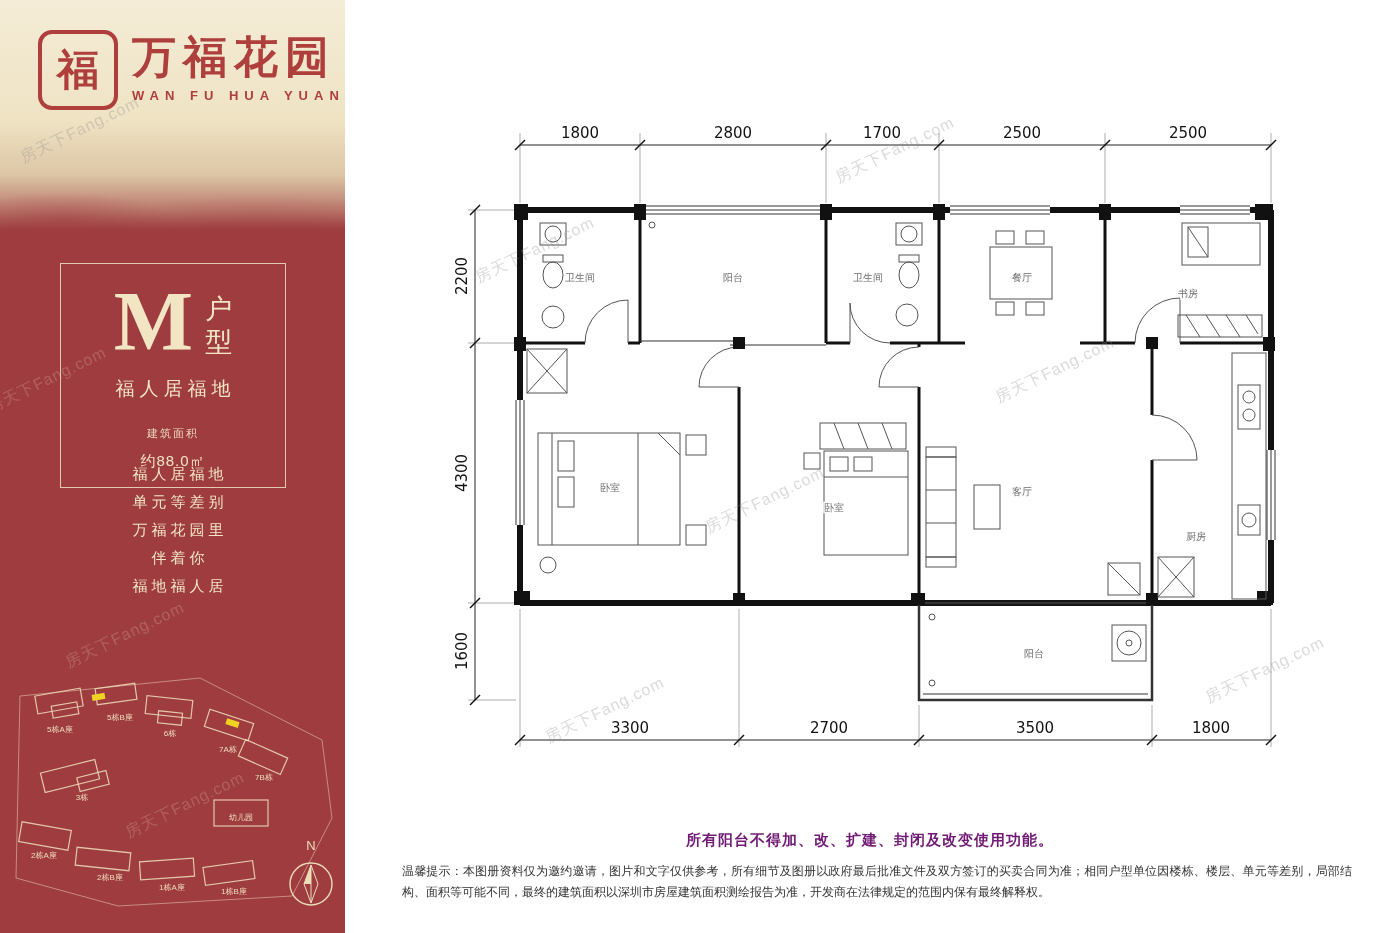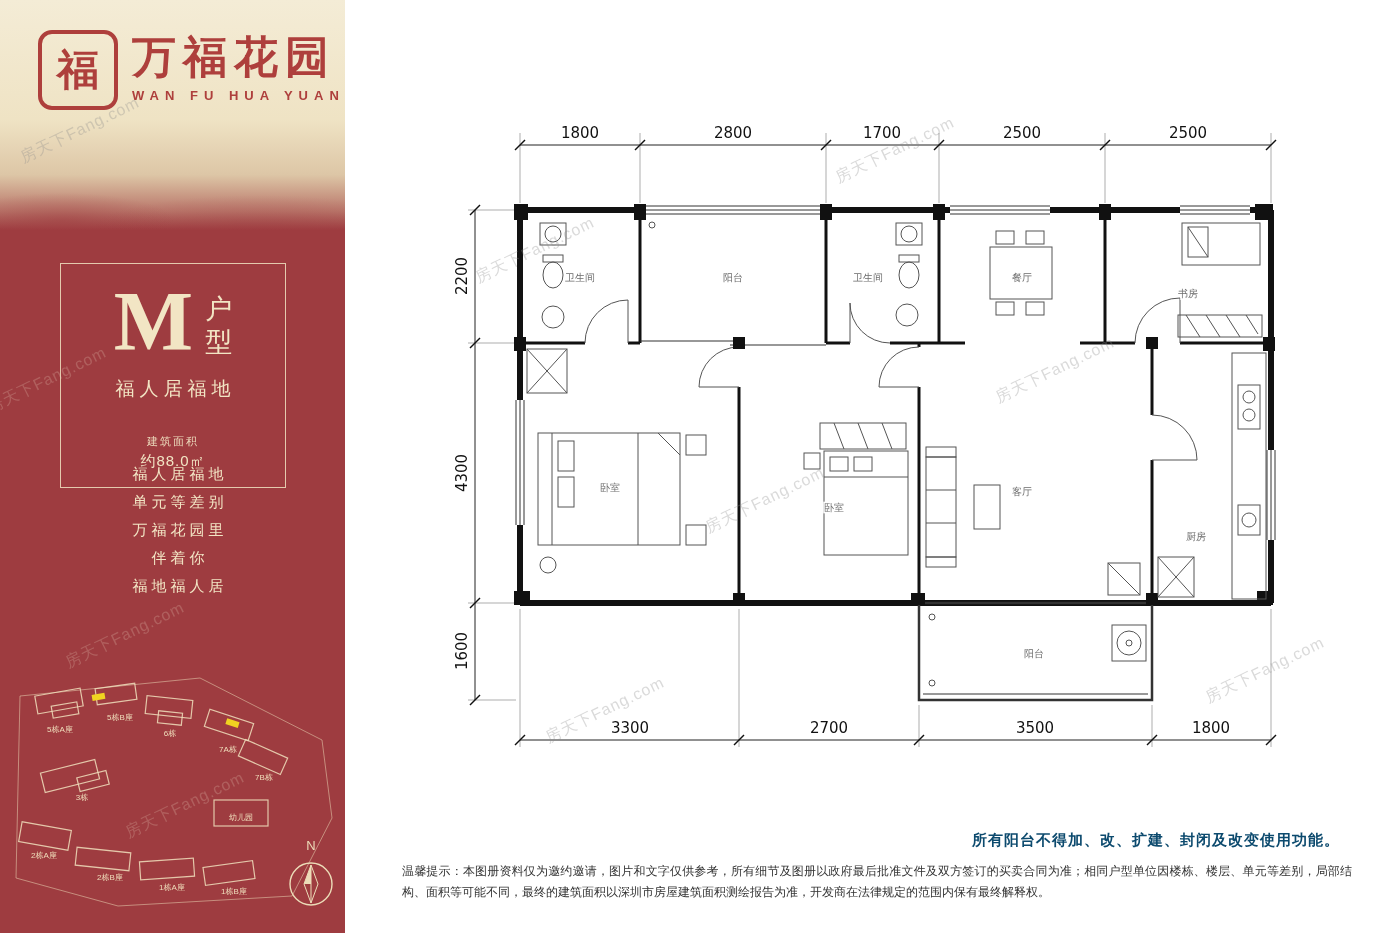--- a/index.html
+++ b/index.html
@@ -41,37 +41,37 @@
     text-align:center;color:#f2e5c4;padding:16px 0 16px;
   }
   .unit-type-row{display:flex;align-items:center;justify-content:center;gap:12px;}
   .unit-letter{
     font-family:"Liberation Serif","DejaVu Serif",serif;
     font-size:84px;line-height:84px;font-weight:bold;color:#f2e5c4;
   }
   .unit-word{display:flex;flex-direction:column;gap:4px;padding-top:8px;}
   .unit-word span{font-size:27px;line-height:29px;color:#f2e5c4;}
   .unit-layout{margin-top:12px;font-size:19px;letter-spacing:5px;text-indent:5px;}
-  .unit-area-label{margin-top:32px;font-size:11px;letter-spacing:2px;opacity:.92;}
-  .unit-area-value{margin-top:3px;font-size:15px;letter-spacing:1px;}
+  .unit-area-label{margin-top:24px;font-size:11px;letter-spacing:2px;opacity:.92;}
+  .unit-area-value{margin-top:11px;font-size:15px;letter-spacing:1px;}
   .slogan{position:absolute;left:0;top:460px;width:360px;text-align:center;color:#f2e5c4;}
   .slogan div{font-size:15px;letter-spacing:4px;line-height:28px;white-space:nowrap;}
   .siteplan{position:absolute;left:0;top:668px;}
   .compass{position:absolute;left:282px;top:836px;}
   .siteplan text{font-size:8px;fill:#f0dfbc;}
   
   .plan{position:absolute;left:390px;top:85px;}
   .dim-label{font-family:"DejaVu Sans",sans-serif;font-size:15px;fill:#111;text-anchor:middle;}
   .room-label{
     font-family:"Liberation Sans","DejaVu Sans",sans-serif;font-size:10px;fill:#6d6d6d;
     text-anchor:middle;paint-order:stroke;stroke:#ffffff;stroke-width:3px;
   }
   .note-balcony{
-    position:absolute;left:400px;top:831px;width:940px;text-align:right;
-    font-size:15px;font-weight:bold;color:#0c4a6e;letter-spacing:1px;
+    position:absolute;left:400px;top:831px;width:940px;text-align:center;
+    font-size:15px;font-weight:bold;color:#701a75;letter-spacing:1px;
   }
   .disclaimer{
     position:absolute;left:402px;top:861px;width:950px;
     font-size:12px;line-height:1.75;color:#333;text-align:justify;
   }
   
   .wm{
     position:absolute;transform:rotate(-26deg);font-size:16px;letter-spacing:1px;
     color:rgba(140,140,140,.32);pointer-events:none;white-space:nowrap;
   }

